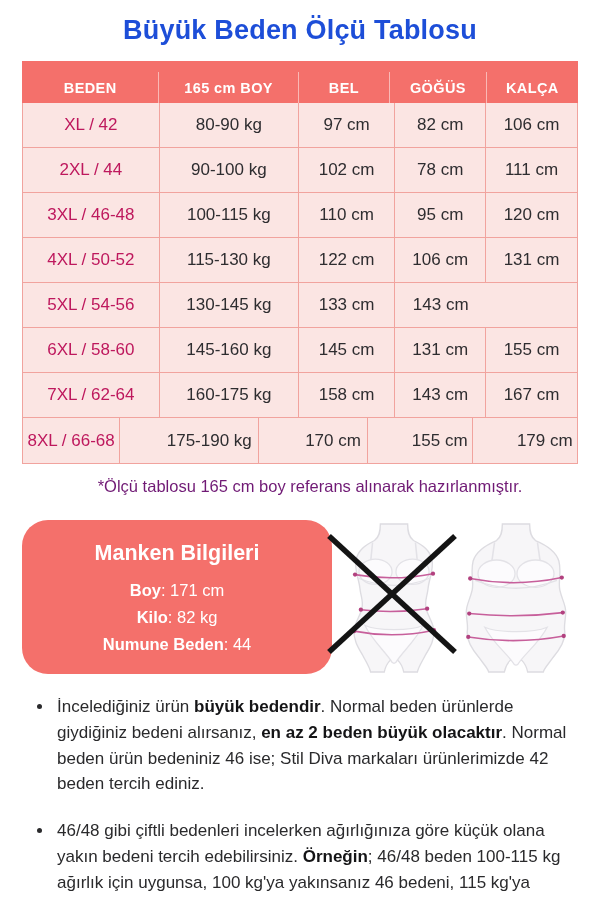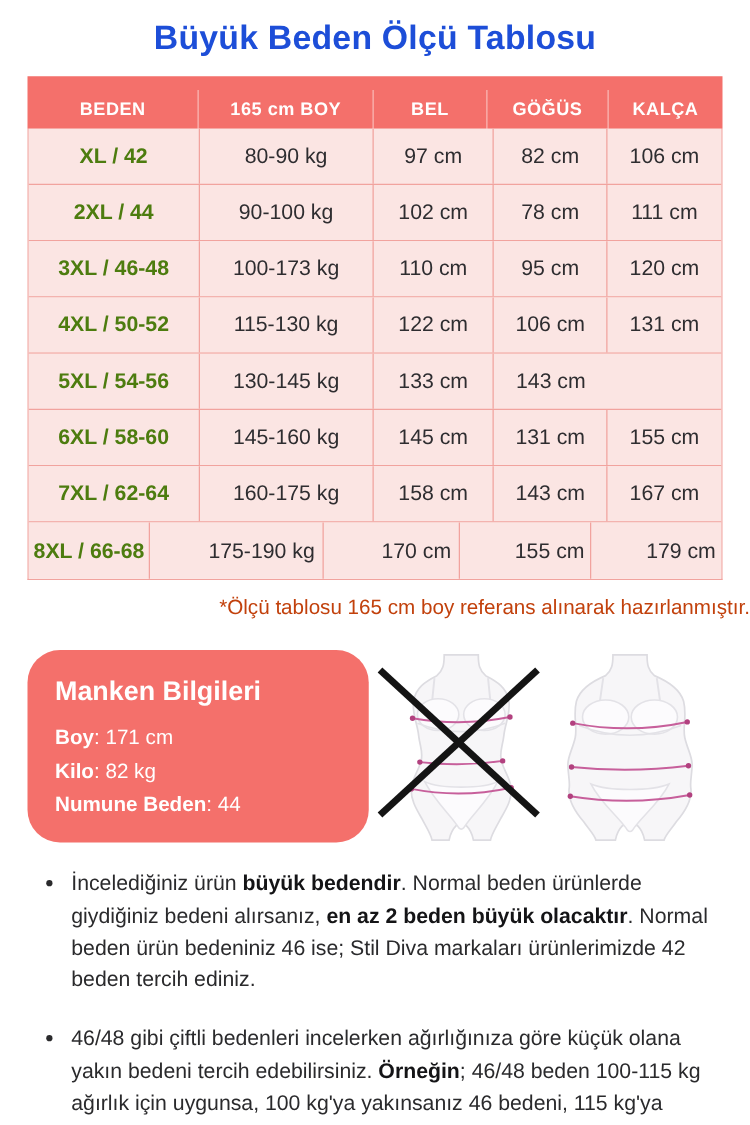--- a/index.html
+++ b/index.html
@@ -23,28 +23,28 @@
   .c0 { width:24.7%; } .c1 { width:25.1%; } .c2 { width:17.4%; }
   .c3 { width:16.4%; } .c4 { width:16.4%; }
   .tbody { border:1px solid #f1a39e; border-top:none; }
   .trow { display:flex; height:45px; background:#fbe5e3; border-bottom:1px solid #f1a39e; }
   .trow:last-child { border-bottom:none;gap:40px; }
   .tcell {
     display:flex; align-items:center; justify-content:center;
     font-size:17px; color:#2e2d30; border-right:1px solid #f1a39e;
   }
   .tcell:last-child { border-right:none; }
-  .tcell.c0 { font-weight:700; color:#4d7c0f; }
+  .tcell.c0 { font-weight:400; color:#be185d; }
 
-  .footnote { text-align:right; margin-top:13px; font-size:16.5px; color:#c2410c;padding-left:20px; }
+  .footnote { text-align:center; margin-top:13px; font-size:16.5px; color:#701a75;padding-left:20px; }
 
   .info-section { display:flex; margin:24px 22px 0; }
   .model-box {
-    width:273px; flex-shrink:0; background:#f4706b; border-radius:26px;
-    padding:21px 22px 16px; color:#ffffff;
+    width:310px; flex-shrink:0; background:#f4706b; border-radius:26px;
+    padding:21px 22px 16px; color:#ffffff;text-align:center;
   }
   .model-title { font-size:21.5px; font-weight:800; margin-bottom:11px; }
   .model-row { font-size:16.5px; line-height:1.63; font-weight:400; }
   .model-label { font-weight:700; }
 
   .figures { flex:1; display:flex; justify-content:space-evenly; align-items:flex-start; padding-top:2px; }
   .figure { position:relative; width:122px; height:152px; }
   .cross-overlay { position:absolute; left:-8px; top:10px; width:134px; height:124px; }
 
   .bullets { margin:20px 30px 0 34px; list-style:disc; padding-left:20px; }
@@ -76,21 +76,21 @@
     </div>
     <div class="trow">
       <div class="tcell c0">2XL / 44</div>
       <div class="tcell c1">90-100 kg</div>
       <div class="tcell c2">102 cm</div>
       <div class="tcell c3">78 cm</div>
       <div class="tcell c4">111 cm</div>
     </div>
     <div class="trow">
       <div class="tcell c0">3XL / 46-48</div>
-      <div class="tcell c1">100-173 kg</div>
+      <div class="tcell c1">100-115 kg</div>
       <div class="tcell c2">110 cm</div>
       <div class="tcell c3">95 cm</div>
       <div class="tcell c4">120 cm</div>
     </div>
     <div class="trow">
       <div class="tcell c0">4XL / 50-52</div>
       <div class="tcell c1">115-130 kg</div>
       <div class="tcell c2">122 cm</div>
       <div class="tcell c3">106 cm</div>
       <div class="tcell c4">131 cm</div>

